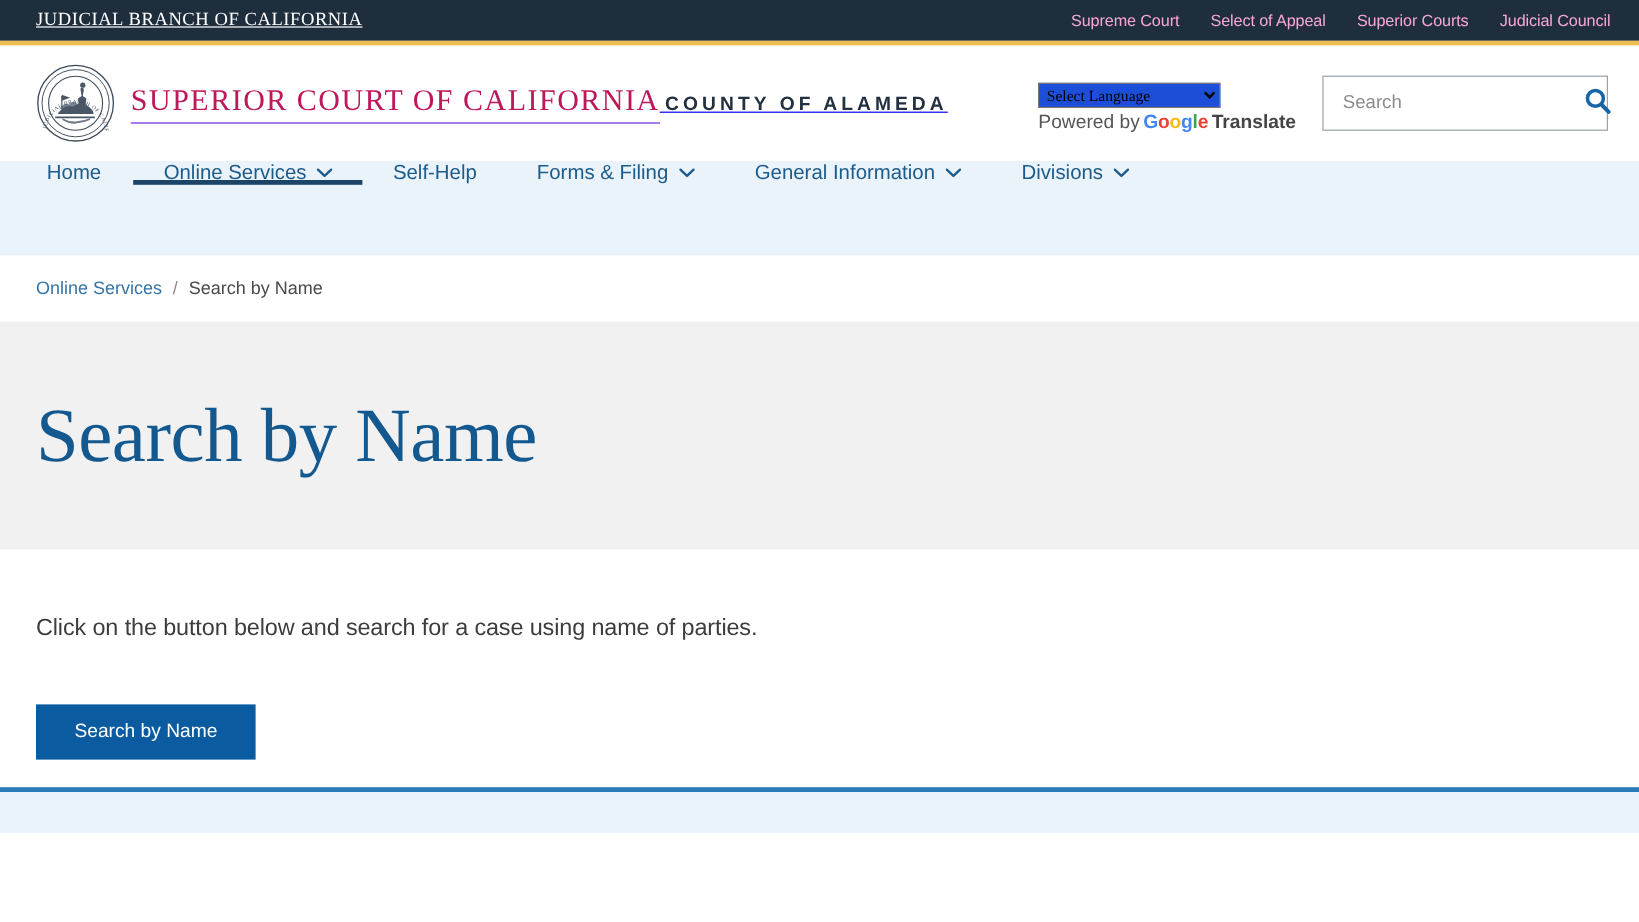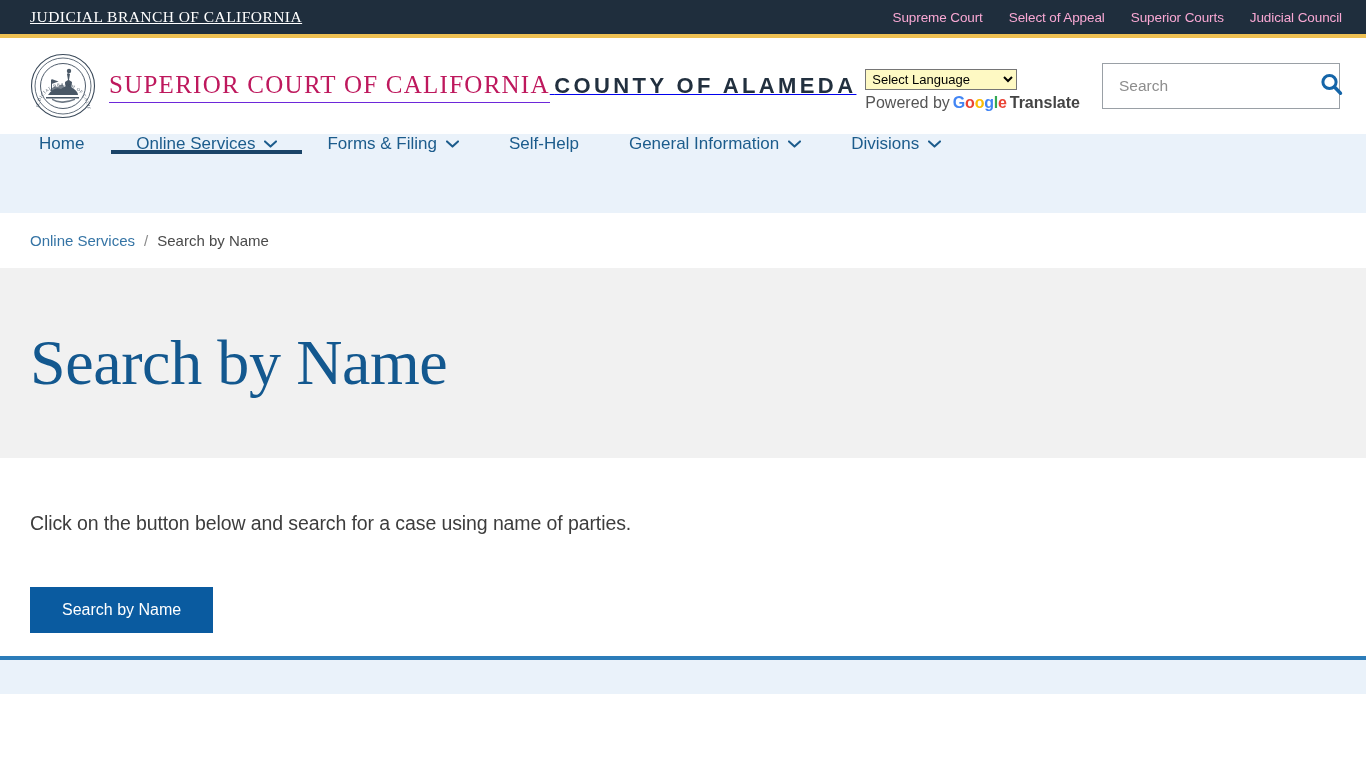--- a/index.html
+++ b/index.html
@@ -85,46 +85,46 @@
     letter-spacing: 1.25px;
     color: #be185d;
     white-space: nowrap;
     padding-bottom: 3px;
     border-bottom: 1px solid #6d28d9;
     display: inline-block;
   }
 
   .brand-line2 {
     font-family: "Liberation Sans", sans-serif;
-    font-size: 22px;
+    font-size: 16px;
     font-weight: bold;
     letter-spacing: 3.4px;
     color: #22303f;
     white-space: nowrap;
     margin-top: 5px;
   }
 
   .masthead-right {
     margin-left: auto;
     display: flex;
     align-items: flex-start;
     gap: 22px;
     padding-top: 2px;
   }
 
   .translate-block { padding-top: 6px; }
 
   .lang-select {
     width: 152px;
     height: 21px;
-    font-family: Liberation Sans, sans-serif;
+    font-family: Liberation Serif, serif;
     font-size: 13px;
     color: #000;
     border: 1px solid #767676;
-    background: #fef9c3;
+    background: #1d4ed8;
     padding: 0 2px;
   }
 
   .translate-credit {
     margin-top: 4px;
     font-size: 16px;
     font-weight: bold;
     color: #444;
     display: flex;
     align-items: baseline;
@@ -350,29 +350,29 @@
   </a>
   <a class="nav-item active" href="#">
     <span>Online Services</span>
     <span class="caret">
       <svg width="13" height="8" viewBox="0 0 13 8" aria-hidden="true">
           <path d="M1 1.4 L6.5 6.6 L12 1.4" fill="none" stroke="#1c5c8c" stroke-width="2" stroke-linecap="round" stroke-linejoin="round"></path>
         </svg>
     </span>
   </a>
   <a class="nav-item" href="#">
+    <span>Self-Help</span>
+  </a>
+  <a class="nav-item" href="#">
     <span>Forms &amp; Filing</span>
     <span class="caret">
       <svg width="13" height="8" viewBox="0 0 13 8" aria-hidden="true">
           <path d="M1 1.4 L6.5 6.6 L12 1.4" fill="none" stroke="#1c5c8c" stroke-width="2" stroke-linecap="round" stroke-linejoin="round"></path>
         </svg>
     </span>
-  </a>
-  <a class="nav-item" href="#">
-    <span>Self-Help</span>
   </a>
   <a class="nav-item" href="#">
     <span>General Information</span>
     <span class="caret">
       <svg width="13" height="8" viewBox="0 0 13 8" aria-hidden="true">
           <path d="M1 1.4 L6.5 6.6 L12 1.4" fill="none" stroke="#1c5c8c" stroke-width="2" stroke-linecap="round" stroke-linejoin="round"></path>
         </svg>
     </span>
   </a>
   <a class="nav-item" href="#">

